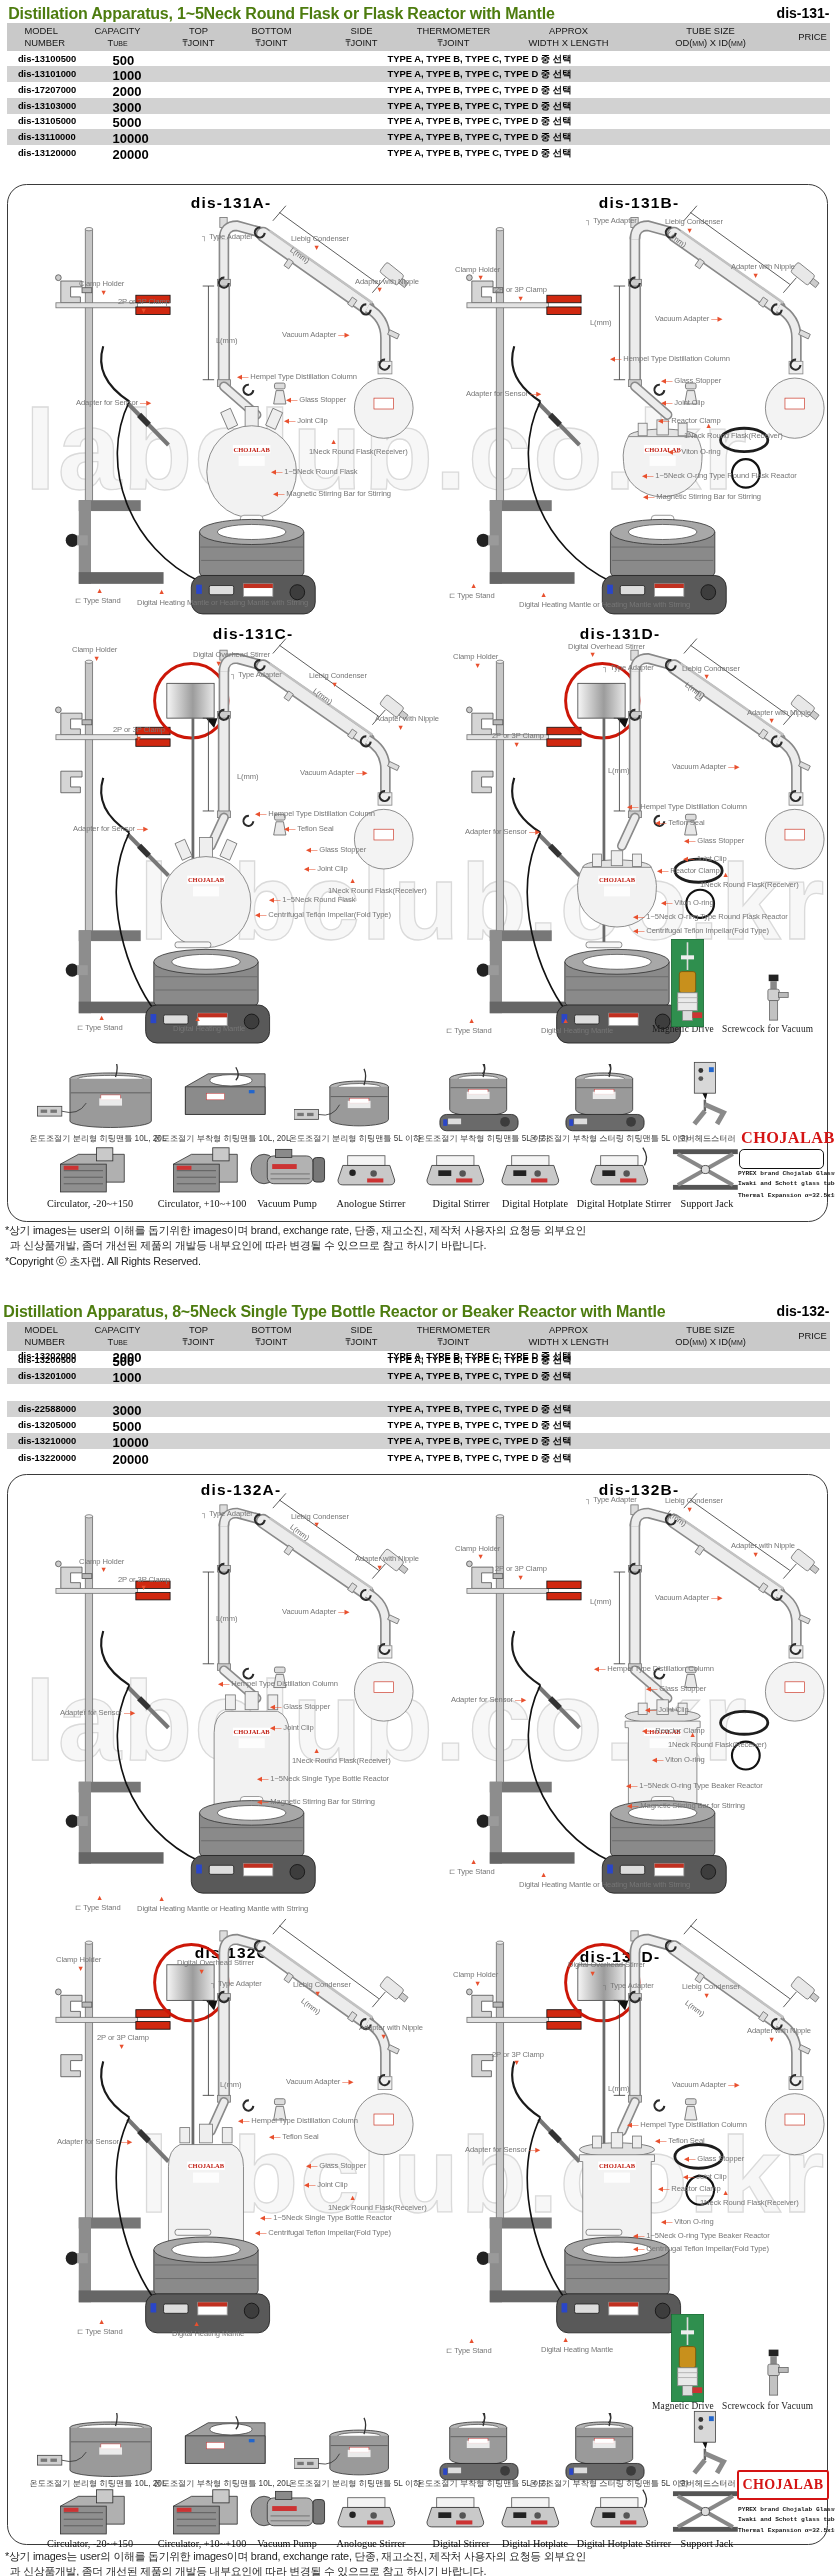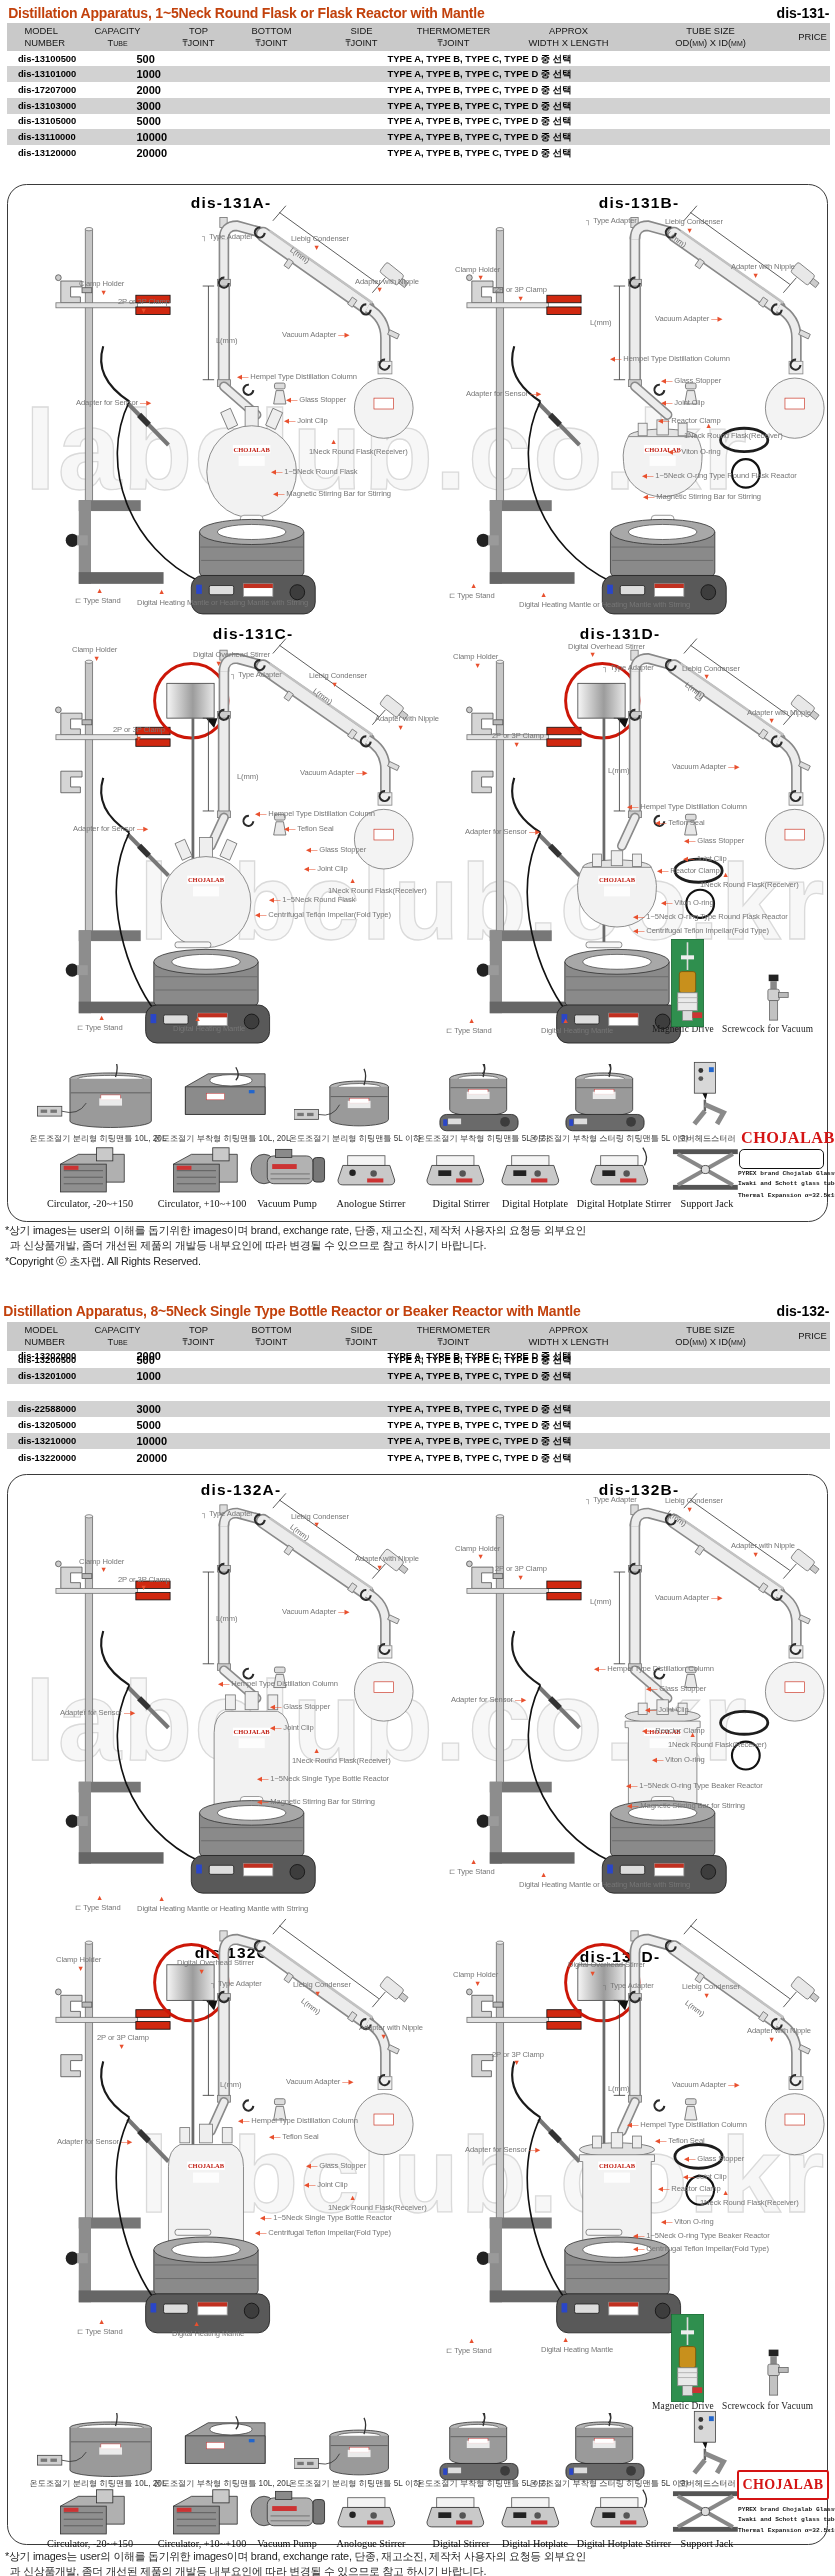--- a/index.html
+++ b/index.html
@@ -1,27 +1,27 @@
 <!DOCTYPE html>
 <html style="font-size:13px"><head>
 <meta charset="utf-8">
 <style>
   html,body{margin:0;padding:0;background:#fff;}
   #page{position:relative;width:836px;height:2576px;background:#fff;overflow:hidden;
         font-family:"Liberation Sans",sans-serif;}
-  .sec-title{position:absolute;font-size:14px;font-weight:bold;color:#c2410c;white-space:nowrap;letter-spacing:-0.2px;}
+  .sec-title{position:absolute;font-size:16px;font-weight:bold;color:#4d7c0f;white-space:nowrap;letter-spacing:-0.2px;}
   .sec-code{position:absolute;right:6.5px;font-size:14px;font-weight:bold;color:#000;}
   .tbl-head{position:absolute;left:6.5px;width:823px;background:#c9c9c9;}
   .hcell{position:absolute;font-size:9.4px;line-height:11.4px;color:#151515;text-align:center;transform:translateX(-50%);white-space:nowrap;}
   .hcell.left{transform:none;text-align:left;}
   .hcell .l2{font-variant:small-caps;}
   .trow{position:absolute;left:6.5px;width:823px;}
   .trow.alt{background:#d2d2d2;}
   .model{position:absolute;left:11.4px;top:1.6px;font-size:9.4px;font-weight:bold;color:#000;}
-  .capv{position:absolute;left:106px;top:1.6px;font-size:11px;font-weight:bold;color:#000;margin-left:24px;}
+  .capv{position:absolute;left:106px;top:1.6px;font-size:13px;font-weight:bold;color:#000;}
   .typv{position:absolute;left:473px;top:1.6px;transform:translateX(-50%);font-size:9.4px;font-weight:bold;color:#000;white-space:nowrap;}
   .bigbox{position:absolute;left:6.5px;width:821px;border:1.3px solid #3a3a3a;border-radius:19.6px;box-sizing:border-box;}
   .dtitle{position:absolute;transform:translateX(-50%);font-size:15.5px;font-weight:bold;color:#000;letter-spacing:1.2px;white-space:nowrap;}
   .dsvg{position:absolute;}
   .lbl{position:absolute;font-size:7.6px;color:#767676;white-space:nowrap;transform:translateY(-50%);letter-spacing:-0.1px;}
   .lbl .ar{color:#e8502e;font-size:6.5px;}
   .lbl.serif{font-family:"Liberation Serif",serif;font-size:9.4px;color:#1b1b1b;letter-spacing:0.2px;}
   .lbl.diag{transform:translateY(-50%) rotate(36deg);transform-origin:left center;color:#6a6a6a;}
   .tri{position:absolute;font-size:7.3px;color:#e8502e;line-height:7.3px;}
   .wm{position:absolute;font-weight:bold;color:rgba(205,205,205,0.16);

